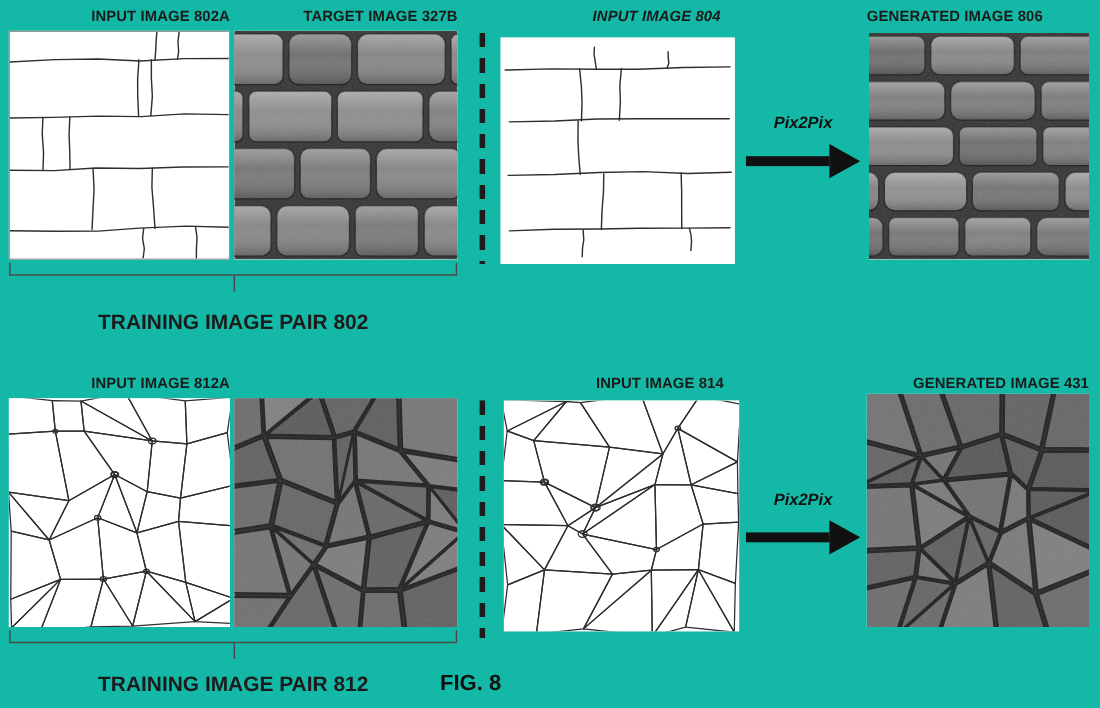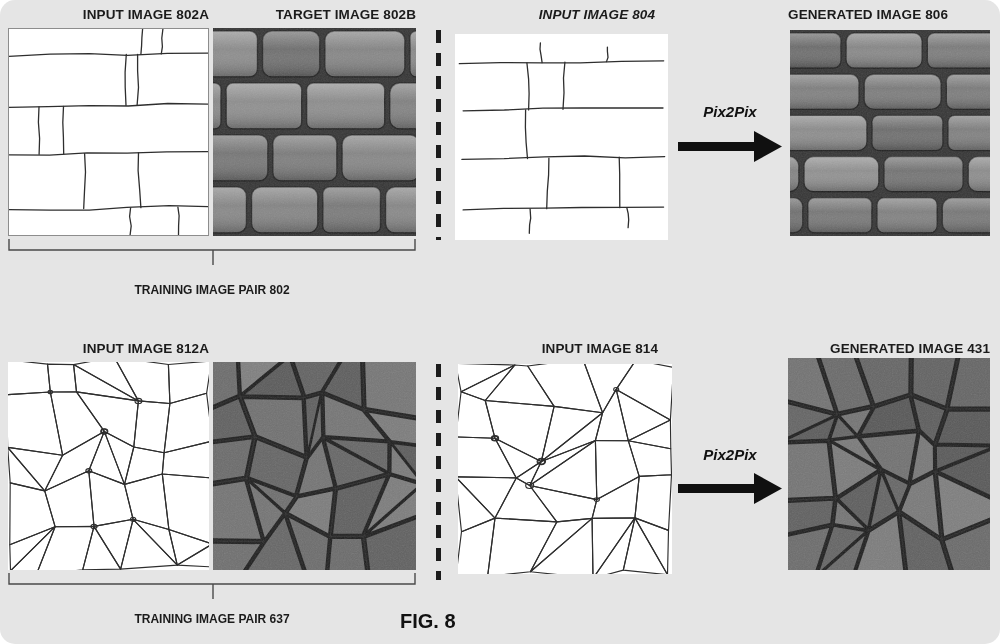--- a/index.html
+++ b/index.html
@@ -1,30 +1,30 @@
 <!DOCTYPE html>
 <html><head>
 <meta charset="utf-8">
 <title>FIG. 8</title>
 <style>
   *{margin:0;padding:0;box-sizing:border-box;}
   html,body{width:1000px;height:644px;background:#ffffff;overflow:hidden;}
-  .page{position:relative;width:1000px;height:644px;background:#e5e5e5;
-        font-family:"Liberation Sans",sans-serif;color:#1b1b1b;border-radius:15px;}
+  .page{position:relative;width:1000px;height:644px;background:#14b8a6;
+        font-family:"Liberation Sans",sans-serif;color:#1b1b1b;}
   .lbl{position:absolute;font-weight:700;font-size:13.5px;color:#1b1b1b;
        text-align:right;white-space:nowrap;letter-spacing:.1px;}
   .panel{position:absolute;overflow:hidden;background:#fff;}
   .panel svg{display:block;}
   .bordered{border:1px solid #8d8d8d;}
   .divider{position:absolute;width:5px;
        background:repeating-linear-gradient(180deg,#1c1c1c 0px,#1c1c1c 13px,transparent 13px,transparent 23px);}
   .pixlabel{position:absolute;font-weight:700;font-size:15px;color:#111;text-align:center;white-space:nowrap;font-style:italic;}
   .arrow{position:absolute;}
   .bracket{position:absolute;}
-  .pairlbl{position:absolute;font-weight:700;font-size:12px;color:#1b1b1b;text-align:center;white-space:nowrap;}
+  .pairlbl{position:absolute;font-weight:700;font-size:19px;color:#1b1b1b;text-align:center;white-space:nowrap;}
   .figcap{position:absolute;font-weight:700;font-size:20px;color:#111;white-space:nowrap;}
 
   
   #lbl-802a{left:8px;top:7px;width:201px;}
   #lbl-802b{left:213px;top:7px;width:203px;}
   #lbl-804{left:455px;top:7px;width:200px;font-style:italic;}
   #lbl-806{left:748px;top:7px;width:200px;}
   #p-802a{left:8px;top:28px;width:201px;height:208px;}
   #p-802b{left:213px;top:28px;width:203px;height:208px;}
   #div-1{left:436px;top:30px;height:210px;}
@@ -50,21 +50,21 @@
   #bracket-2{left:8px;top:572px;width:408px;height:28px;}
   #pair-2{left:8px;top:612px;width:408px;}
   #fig-caption{left:400px;top:610px;width:160px;}
 </style>
 </head>
 <body>
 
 <div class="page">
 
   <div class="lbl" id="lbl-802a">INPUT IMAGE 802A</div>
-  <div class="lbl" id="lbl-802b">TARGET IMAGE 802B</div>
+  <div class="lbl" id="lbl-802b">TARGET IMAGE 327B</div>
   <div class="lbl" id="lbl-804">INPUT IMAGE 804</div>
   <div class="lbl" id="lbl-806">GENERATED IMAGE 806</div>
 
   <div class="panel bordered" id="p-802a">
       <svg width="100%" height="100%" viewBox="0 0 199 206" preserveAspectRatio="none">
         <rect width="199" height="206" fill="#ffffff"></rect>
         <g fill="none" stroke="#2e2e2e" stroke-width="1.3" stroke-linecap="round">
           <path d="M 0.0 27.3 L 41.0 25.2 L 80.4 24.6 L 118.4 26.4 L 158.4 24.3 L 199.0 24.2"></path>
           <path d="M 0.0 78.3 L 39.3 77.7 L 80.1 76.6 L 119.3 77.0 L 158.8 74.5 L 199.0 75.2"></path>
           <path d="M 0.0 125.8 L 40.6 126.1 L 78.0 123.8 L 118.1 124.2 L 157.6 122.8 L 199.0 122.7"></path>
@@ -410,16 +410,16 @@
         <path d="M 112.6 156.4 L 152.3 182.5 L 163.2 217.2 L 119.7 217.2 Z" fill="rgb(96,96,96)" stroke="#1d1d1d" stroke-width="2" stroke-linejoin="round"></path>
         <path d="M 155.6 182.6 L 207.3 161.7 L 207.3 217.3 L 166.5 217.3 Z" fill="rgb(106,106,106)" stroke="#1d1d1d" stroke-width="2" stroke-linejoin="round"></path>
         <rect width="202" height="212" filter="url(#nz8)" opacity="0.18"></rect>
       </svg>
     </div>
 
   <svg class="bracket" id="bracket-2" viewBox="0 0 408 28" preserveAspectRatio="none">
     <path d="M1 1 L1 12 L407 12 L407 1" fill="none" stroke="#4a4a4a" stroke-width="1.4"></path>
     <path d="M205 12 L205 27" fill="none" stroke="#4a4a4a" stroke-width="1.4"></path>
   </svg>
-  <div class="pairlbl" id="pair-2">TRAINING IMAGE PAIR 637</div>
+  <div class="pairlbl" id="pair-2">TRAINING IMAGE PAIR 812</div>
 
   <div class="figcap" id="fig-caption">FIG. 8</div>
 </div>
 
 </body></html>

